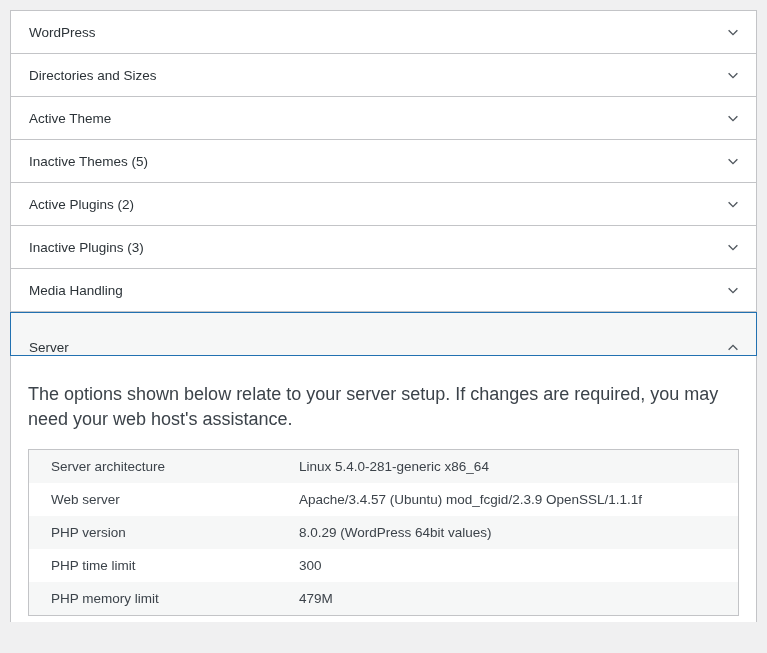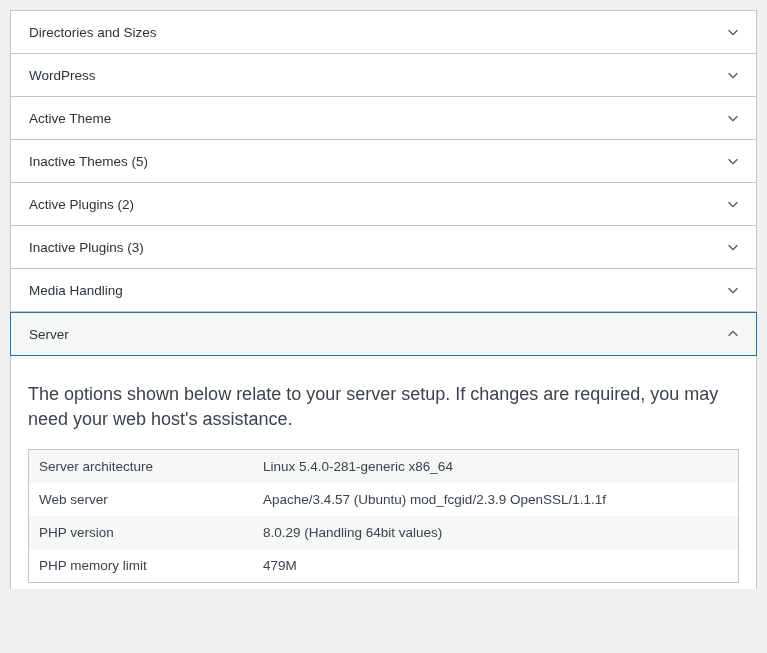--- a/index.html
+++ b/index.html
@@ -25,20 +25,21 @@
     border: none; border-bottom: 1px solid #c3c4c7;
     font-family: inherit; font-size: 13.5px; color: #2c3338;
     cursor: pointer; text-align: left; box-sizing: border-box;
   }
   .acc-heading.focused .acc-trigger {
     height: 44px;
     margin: 0 -1px;
     width: calc(100% + 2px);
     border: 1.5px solid #2271b1;
     background: #f6f7f7;
+    align-items: flex-end;
   }
   .acc-title { flex: 1 1 auto; }
   .acc-icon { flex: 0 0 auto; display: flex; align-items: center; }
   .acc-icon svg { display: block; }
 
   .panel {
     background: #fff;
     padding: 26px 17px 6px 17px;
   }
   .panel-desc {
@@ -46,49 +47,49 @@
     font-size: 18px;
     color: #3c434a;
     line-height: 1.4;
   }
   table.info-table {
     width: 100%;
     border-collapse: collapse;
     border: 1px solid #c3c4c7;
   }
   table.info-table td {
-    padding: 8px 10px;
+    padding: 8px 22px;
     font-size: 13.5px;
     color: #3c434a;
     line-height: 17px;
     vertical-align: middle;
   }
   table.info-table td.cell-label { width: 204px; }
   table.info-table tr:nth-child(odd) { background: #f6f7f7; }
   table.info-table tr:nth-child(even) { background: #ffffff; }
 </style>
 </head>
 <body>
 
 <div class="accordion" id="accordion">
 
   <h3 class="acc-heading">
     <button class="acc-trigger" type="button">
-      <span class="acc-title">Directories and Sizes</span>
+      <span class="acc-title">WordPress</span>
       <span class="acc-icon">
         <svg width="14" height="14" viewBox="0 0 16 16" aria-hidden="true">
           <polyline points="3,6 8,11 13,6" fill="none" stroke="#50575e" stroke-width="1.6" stroke-linecap="butt" stroke-linejoin="miter"></polyline>
         </svg>
       </span>
     </button>
   </h3>
 
   <h3 class="acc-heading">
     <button class="acc-trigger" type="button">
-      <span class="acc-title">WordPress</span>
+      <span class="acc-title">Directories and Sizes</span>
       <span class="acc-icon">
         <svg width="14" height="14" viewBox="0 0 16 16" aria-hidden="true">
           <polyline points="3,6 8,11 13,6" fill="none" stroke="#50575e" stroke-width="1.6" stroke-linecap="butt" stroke-linejoin="miter"></polyline>
         </svg>
       </span>
     </button>
   </h3>
 
   <h3 class="acc-heading">
     <button class="acc-trigger" type="button">
@@ -164,25 +165,29 @@
     <td class="cell-value">Linux 5.4.0-281-generic x86_64</td>
   </tr>
 
   <tr>
     <td class="cell-label">Web server</td>
     <td class="cell-value">Apache/3.4.57 (Ubuntu) mod_fcgid/2.3.9 OpenSSL/1.1.1f</td>
   </tr>
 
   <tr>
     <td class="cell-label">PHP version</td>
-    <td class="cell-value">8.0.29 (Handling 64bit values)</td>
+    <td class="cell-value">8.0.29 (WordPress 64bit values)</td>
   </tr>
 
 
 
+  <tr>
+    <td class="cell-label">PHP time limit</td>
+    <td class="cell-value">300</td>
+  </tr>
 
   <tr>
     <td class="cell-label">PHP memory limit</td>
     <td class="cell-value">479M</td>
   </tr>
 </tbody>
     </table>
   </div>
 </div>
 

